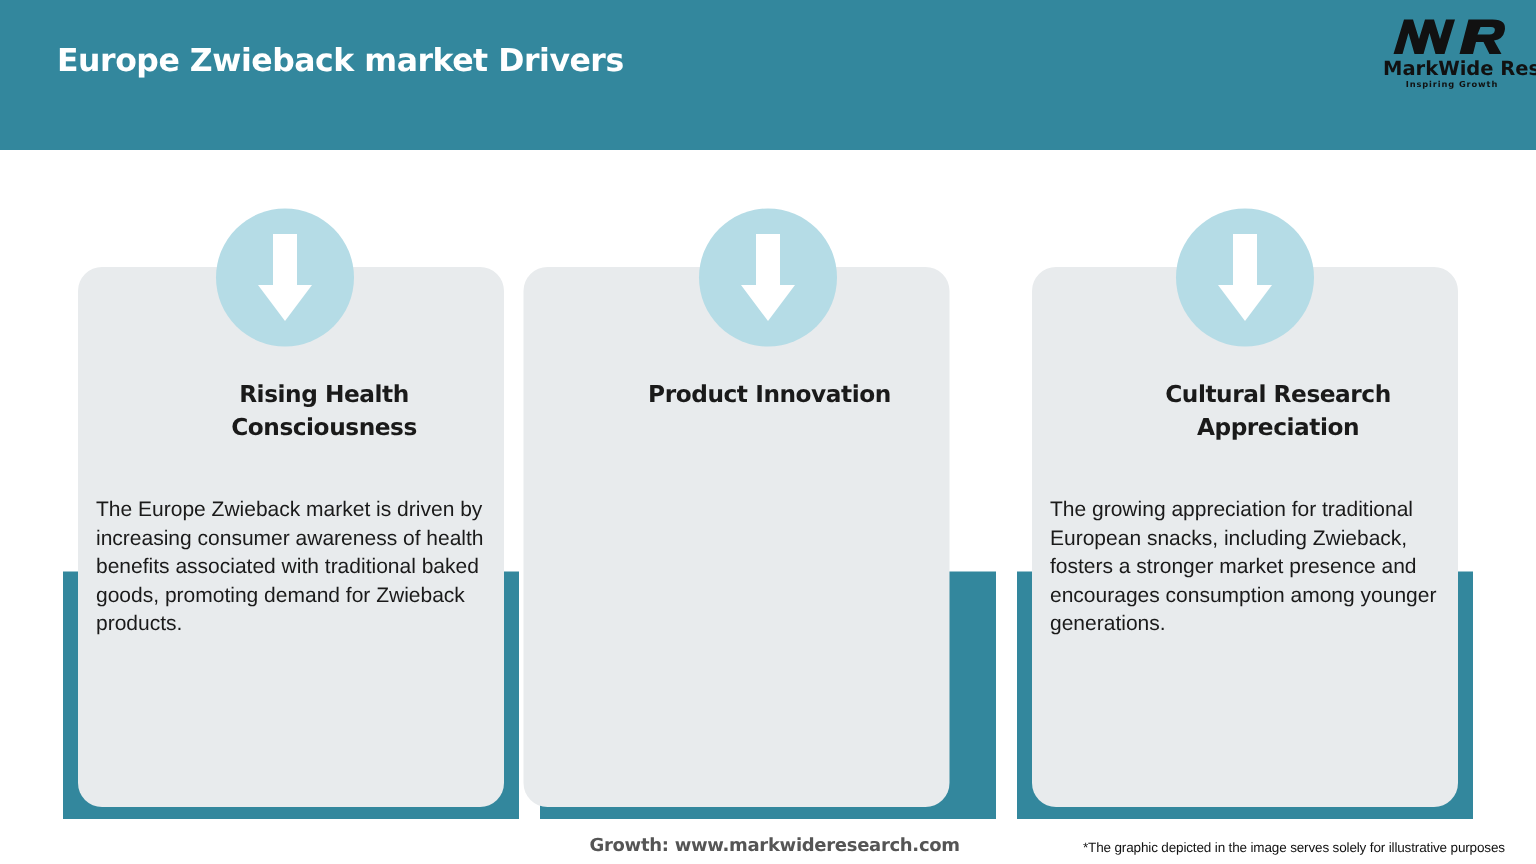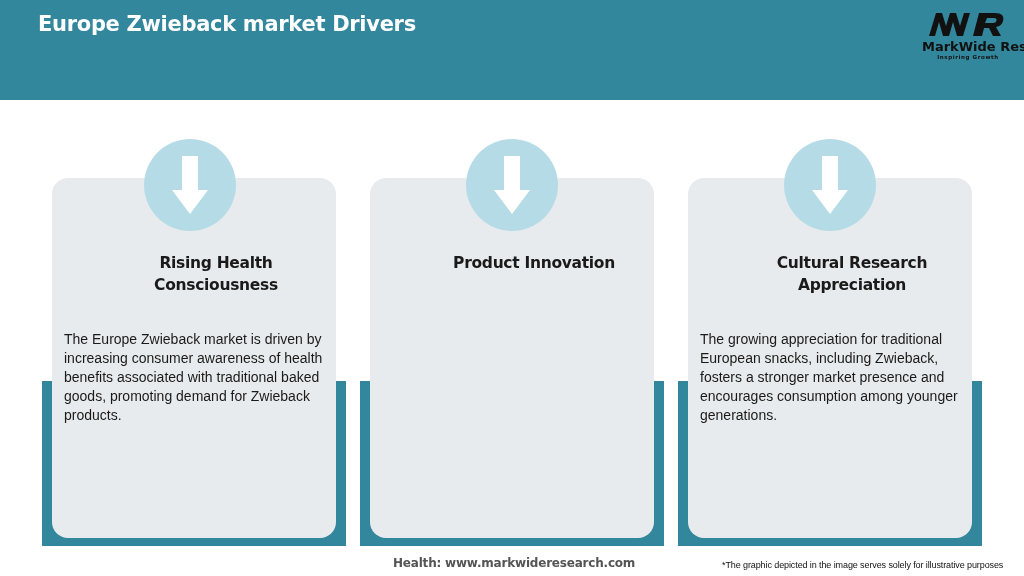--- a/index.html
+++ b/index.html
@@ -4,21 +4,21 @@
   <style>
     * { margin: 0; padding: 0; box-sizing: border-box; }
     html, body { width: 1024px; height: 576px; overflow: hidden; background: #ffffff; }
     body { position: relative; font-family: "Liberation Sans", sans-serif; }
 
     .header {
       position: absolute; left: 0; top: 0; width: 1024px; height: 100px;
       background: #33879D;
     }
     .header-title {
-      position: absolute; left: 38px; top: 12px;
+      position: absolute; left: 38px; top: 28px;
       color: #ffffff; font-family: "DejaVu Sans", sans-serif;
       font-weight: bold; font-size: 21px; letter-spacing: -0.3px;
     }
     .logo {
       position: absolute; left: 922px; top: 10px; width: 92px; height: 48px;
       text-align: center;
     }
     .logo-mark { display: block; margin: 0 auto; }
     .logo-name {
       display: block; font-family: "DejaVu Sans", sans-serif; font-weight: bold;
@@ -81,21 +81,21 @@
 
 <div class="back-panel" style="left:42px;"></div>
 <div class="back-panel" style="left:360px;"></div>
 <div class="back-panel" style="left:678px;"></div>
 
 <div class="card" style="left:52px;">
   <div class="card-title">Rising Health Consciousness</div>
   <div class="card-text">The Europe Zwieback market is driven by increasing consumer awareness of health benefits associated with traditional baked goods, promoting demand for Zwieback products.</div>
 </div>
 
-<div class="card" style="left:370px;text-decoration:underline;">
+<div class="card" style="left:349px;text-decoration:underline;">
   <div class="card-title">Product Innovation</div>
 </div>
 
 <div class="card" style="left:688px;">
   <div class="card-title" style="top:74px;">Cultural Research Appreciation</div>
   <div class="card-text">The growing appreciation for traditional European snacks, including Zwieback, fosters a stronger market presence and encourages consumption among younger generations.</div>
 </div>
 
 <div class="circle" style="left:144px;">
   <svg width="40" height="62" viewBox="0 0 40 62">
@@ -106,14 +106,14 @@
   <svg width="40" height="62" viewBox="0 0 40 62">
     <path d="M12 2 H28 V36 H38 L20 60 L2 36 H12 Z" fill="#ffffff"></path>
   </svg>
 </div>
 <div class="circle" style="left:784px;">
   <svg width="40" height="62" viewBox="0 0 40 62">
     <path d="M12 2 H28 V36 H38 L20 60 L2 36 H12 Z" fill="#ffffff"></path>
   </svg>
 </div>
 
-<div class="source">Health: www.markwideresearch.com</div>
+<div class="source">Growth: www.markwideresearch.com</div>
 <div class="disclaimer">*The graphic depicted in the image serves solely for illustrative purposes</div>
 
 </body></html>

